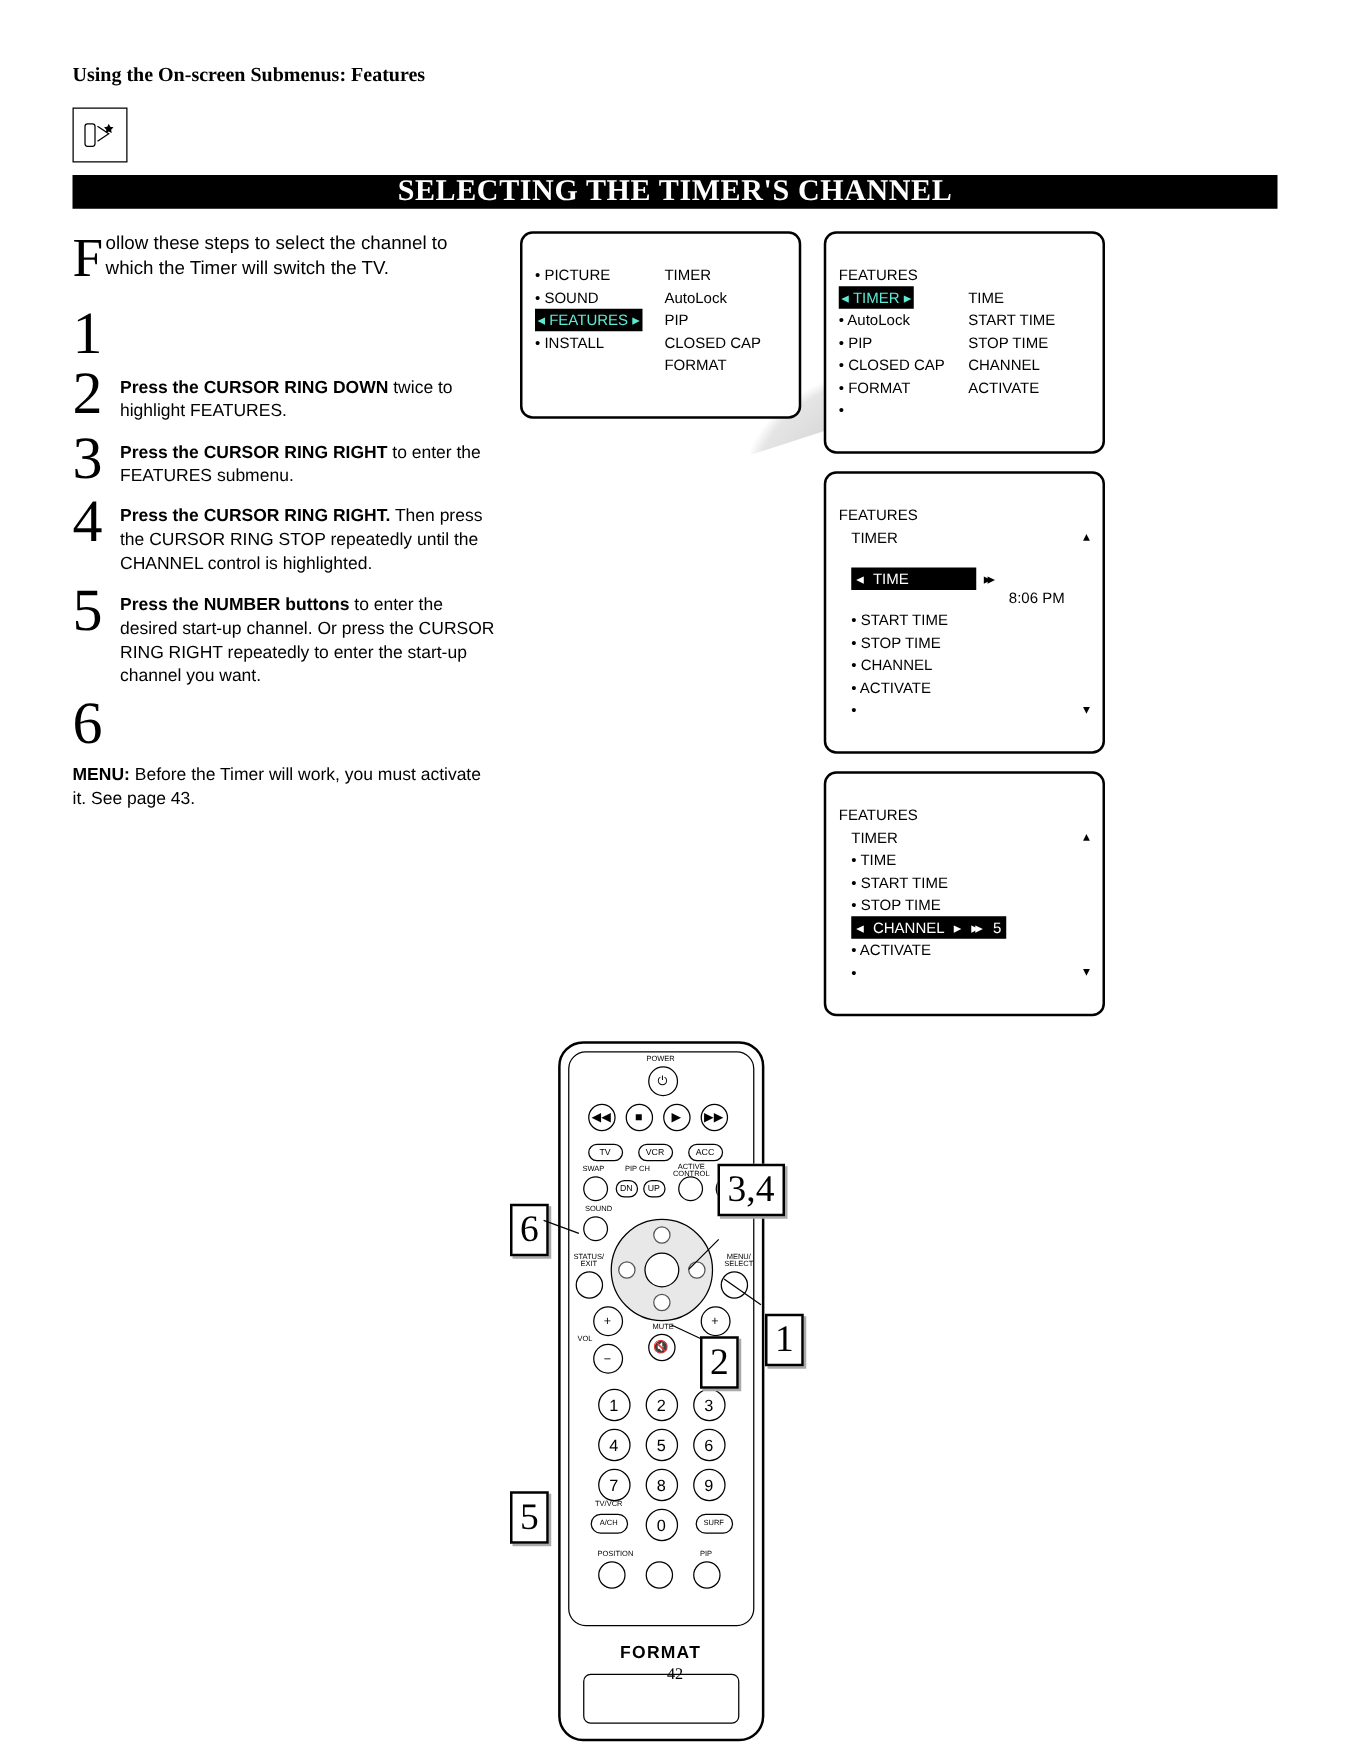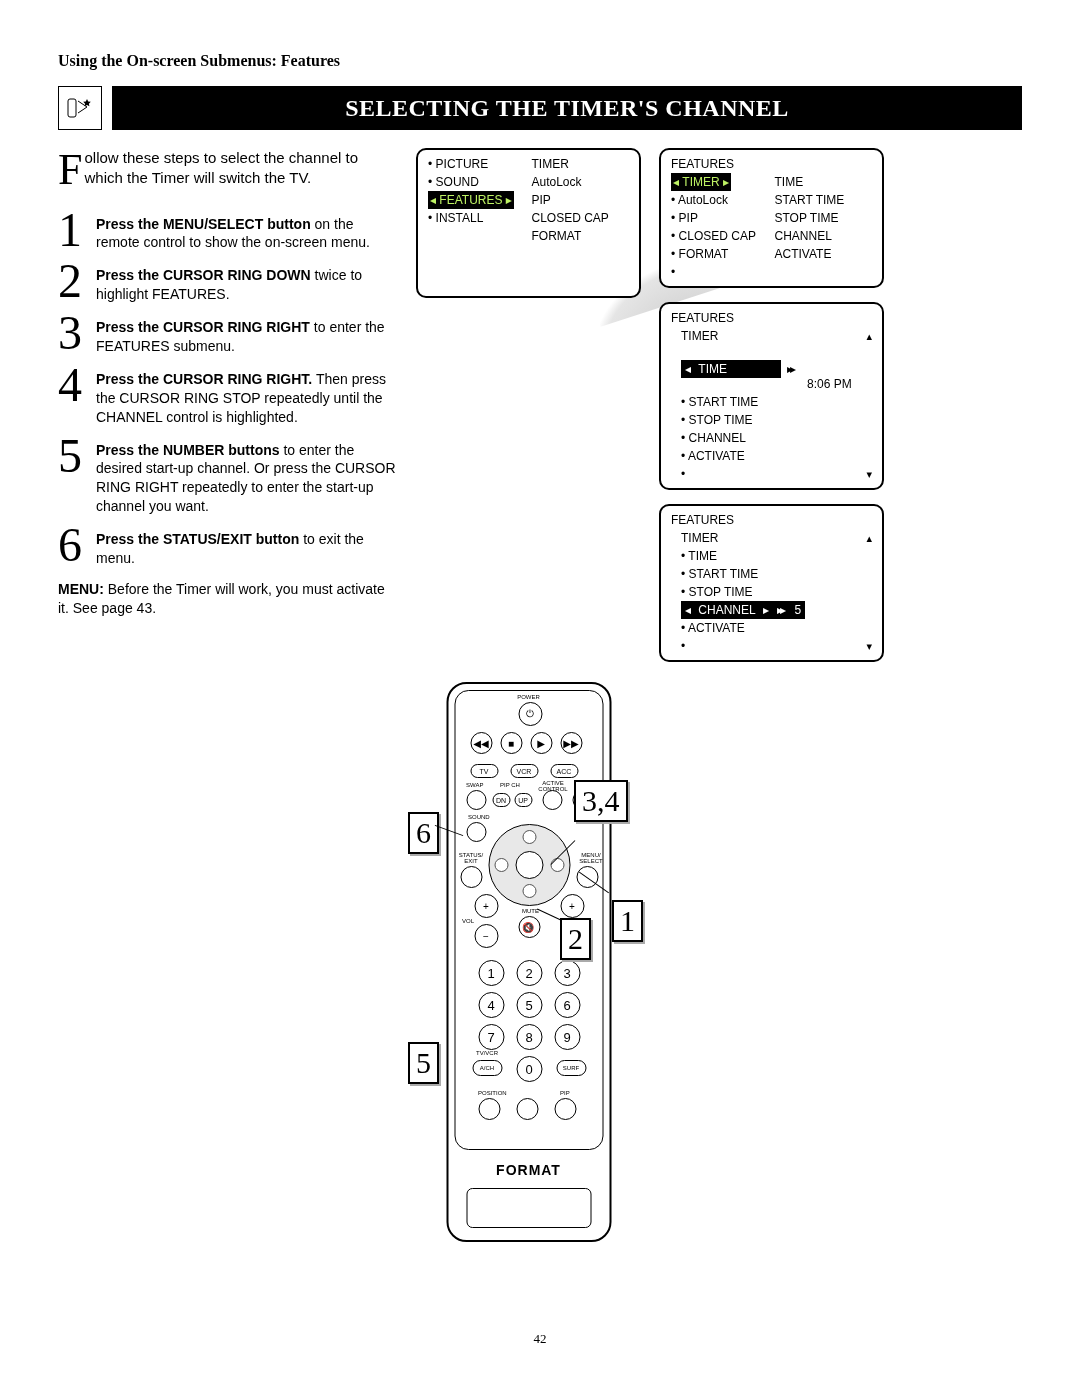--- a/index.html
+++ b/index.html
@@ -16,20 +16,21 @@
     font-family: "Times New Roman", serif;
     font-weight: bold;
     font-size: 16px;
     margin-bottom: 16px;
   }
   .heading-row {
     display: flex;
     align-items: stretch;
     gap: 10px;
     margin-bottom: 18px;
+    flex-direction: column;
   }
   .heading-icon-box {
     width: 44px; height: 44px;
     border: 1px solid #000;
     display: flex; align-items: center; justify-content: center;
     font-size: 22px;
   }
   .heading-bar {
     flex: 1;
     background: #000;
@@ -86,33 +87,33 @@
     line-height: 1.35;
   }
   .note b { font-weight: bold; }
 
   
   .osd-row { display: flex; gap: 18px; margin-bottom: 20px; position: relative; }
   .osd-stack { display: flex; flex-direction: column; gap: 14px; }
   .osd-box {
     border: 2px solid #000;
     border-radius: 10px;
-    padding: 5px 10px;
+    padding: 24px 10px;
     font-family: Arial, Helvetica, sans-serif;
     font-size: 12px;
     line-height: 1.5;
     background: #fff;
     width: 225px;
     position: relative;
   }
   .osd-box.wide-left { width: 225px; height: 150px; }
   .osd-col2 { display: grid; grid-template-columns: 1fr 1fr; column-gap: 6px; }
   .osd-item { white-space: nowrap; }
   .osd-item.sel {
-    background: #000; color: #bef264;
+    background: #000; color: #5eead4;
     display: inline-block; padding: 0 2px;
   }
   .osd-bullet::before { content: "• "; }
   .osd-sub-header { font-size: 12px; padding-left: 0; }
   .osd-sub-list { padding-left: 10px; }
   .osd-sub-list .row-line { display: flex; align-items: center; gap: 6px; }
   .sel-bar {
     background: #000; color: #fff; padding: 0 4px;
     display: inline-flex; align-items: center; gap: 4px;
     min-width: 100px;
@@ -237,41 +238,39 @@
 
   <div class="content">
 
     <div class="left-col">
       <p class="intro">
         <span class="dropcap">F</span><span>ollow these steps to select the channel to which the Timer will switch the TV.</span>
       </p>
 
       <div class="step">
         <div class="step-num">1</div>
-        <div class="step-body"><b>Press the MENU/SELECT button</b><span> on the remote control to show the on-screen menu.</span></div>
       </div>
       <div class="step">
         <div class="step-num">2</div>
         <div class="step-body"><b>Press the CURSOR RING DOWN</b><span> twice to highlight FEATURES.</span></div>
       </div>
       <div class="step">
         <div class="step-num">3</div>
         <div class="step-body"><b>Press the CURSOR RING RIGHT</b><span> to enter the FEATURES submenu.</span></div>
       </div>
       <div class="step">
         <div class="step-num">4</div>
         <div class="step-body"><b>Press the CURSOR RING RIGHT.</b><span> Then press the CURSOR RING STOP repeatedly until the CHANNEL control is highlighted.</span></div>
       </div>
       <div class="step">
         <div class="step-num">5</div>
         <div class="step-body"><b>Press the NUMBER buttons</b><span> to enter the desired start-up channel. Or press the CURSOR RING RIGHT repeatedly to enter the start-up channel you want.</span></div>
       </div>
       <div class="step">
         <div class="step-num">6</div>
-        <div class="step-body"><b>Press the STATUS/EXIT button</b><span> to exit the menu.</span></div>
       </div>
 
       <p class="note">
         <b>MENU:</b><span> Before the Timer will work, you must activate it. See page 43.</span>
       </p>
     </div>
 
     <div class="right-col">
       <div class="swoosh"></div>
 

